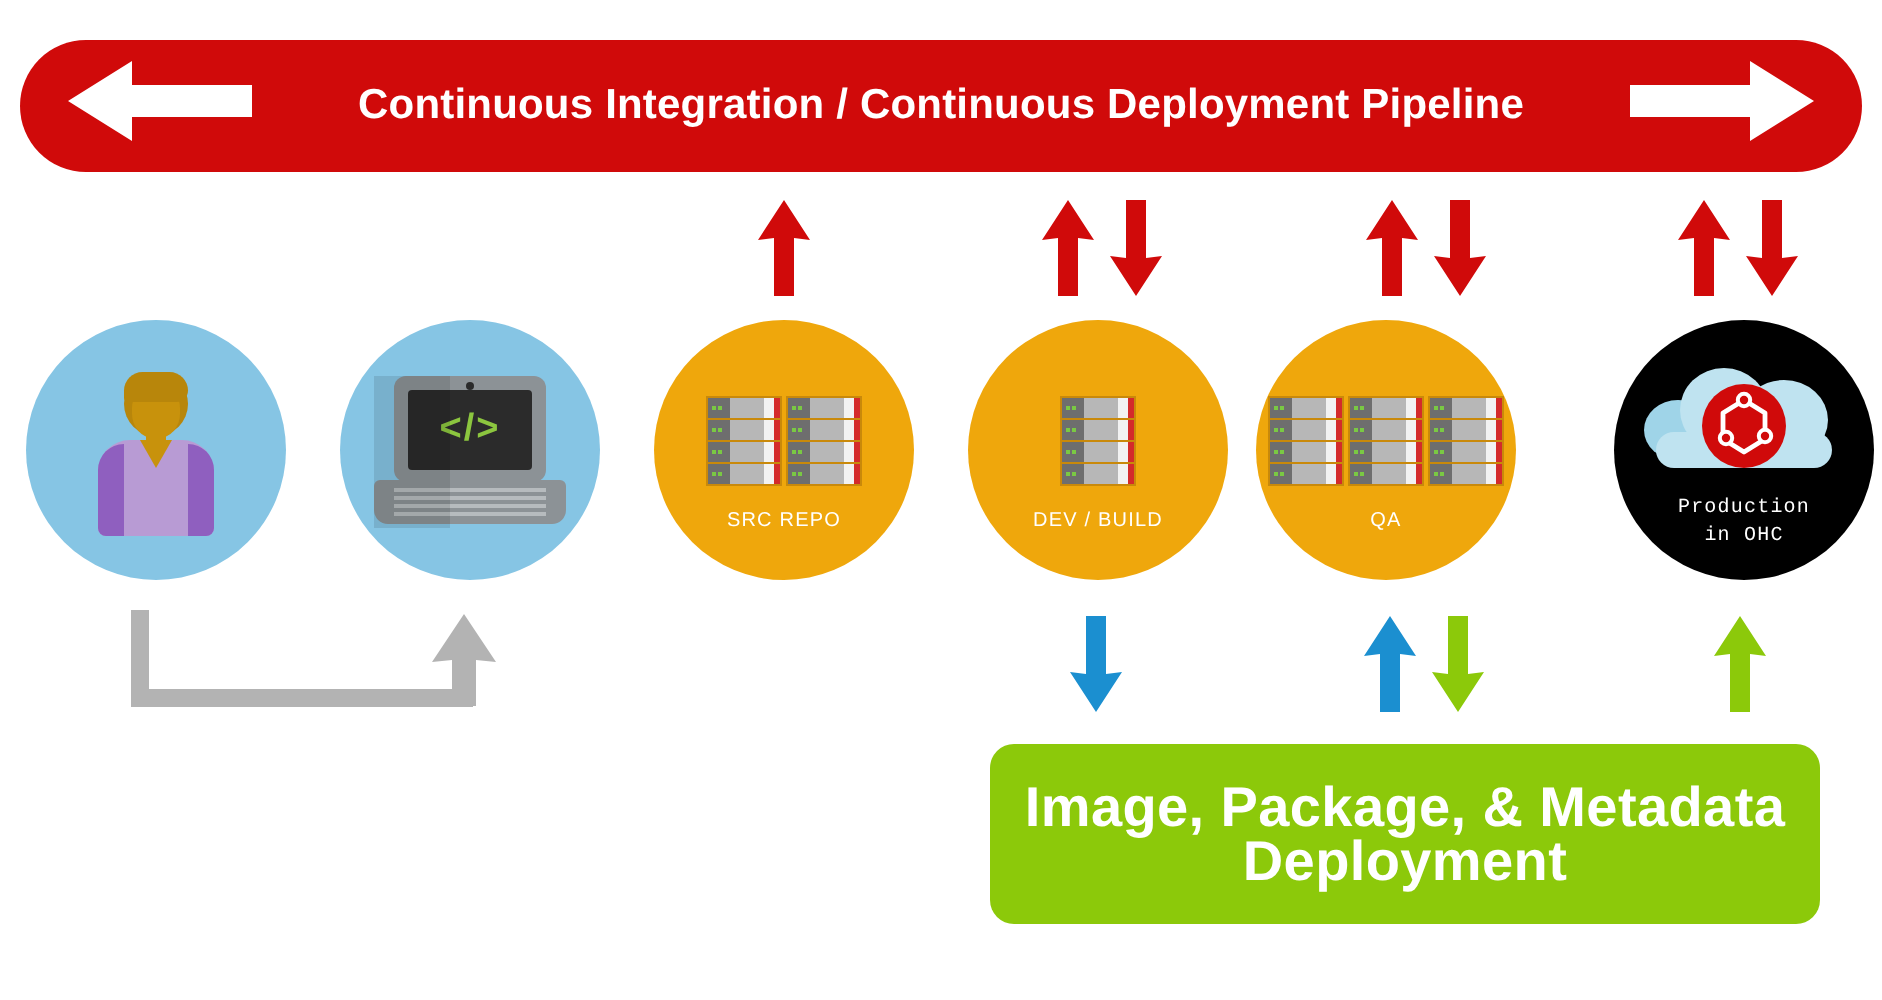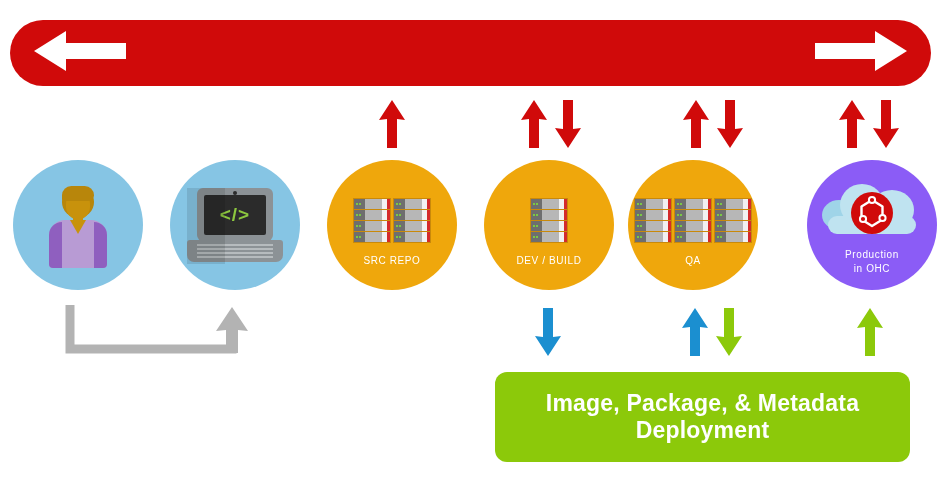--- a/index.html
+++ b/index.html
@@ -52,21 +52,21 @@
   
   .node {
     position: absolute;
     width: 130px;
     height: 130px;
     border-radius: 50%;
     top: 160px;
   }
   .node.blue   { background: #86c5e4; }
   .node.orange { background: #efa70c; }
-  .node.gray   { background: #8b5cf6; }
+  .node.gray   { background: #000000; font-family: Liberation Mono, monospace; }
 
   .node-label {
     position: absolute;
     left: 0; right: 0;
     bottom: 22px;
     text-align: center;
     color: #ffffff;
     font-size: 10px;
     font-weight: normal;
     letter-spacing: 0.6px;
@@ -240,38 +240,39 @@
     width: 415px;
     height: 90px;
     background: #8cc90a;
     border-radius: 12px;
     display: flex;
     align-items: center;
     justify-content: center;
   }
   .repo-label {
     color: #ffffff;
-    font-size: 23px;
+    font-size: 28px;
     font-weight: bold;
     text-align: center;
     line-height: 27px;
     letter-spacing: 0.2px;
   }
 </style>
 </head>
 <body>
 
 <div id="canvas">
 
   <div class="banner">
     <span class="banner-arrow left">
       <svg width="96" height="44" viewBox="0 0 96 44">
         <path d="M2 22 L34 2 L34 14 L94 14 L94 30 L34 30 L34 42 Z" fill="#ffffff"></path>
       </svg>
     </span>
+    <div class="banner-title">Continuous Integration / Continuous Deployment Pipeline</div>
     <span class="banner-arrow right">
       <svg width="96" height="44" viewBox="0 0 96 44">
         <path d="M94 22 L62 2 L62 14 L2 14 L2 30 L62 30 L62 42 Z" fill="#ffffff"></path>
       </svg>
     </span>
   </div>
 
   <span class="arrow" style="left:378px; top:100px;">
     <svg width="28" height="48" viewBox="0 0 28 48">
       <path d="M14 0 L27 20 L19 19 L19 48 L9 48 L9 19 L1 20 Z" fill="#d00a0a"></path>

